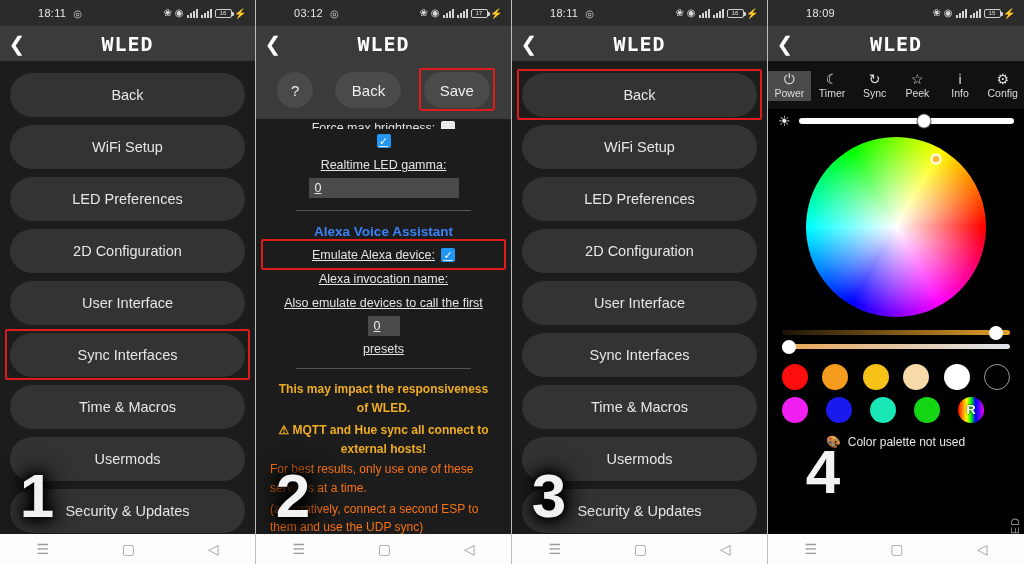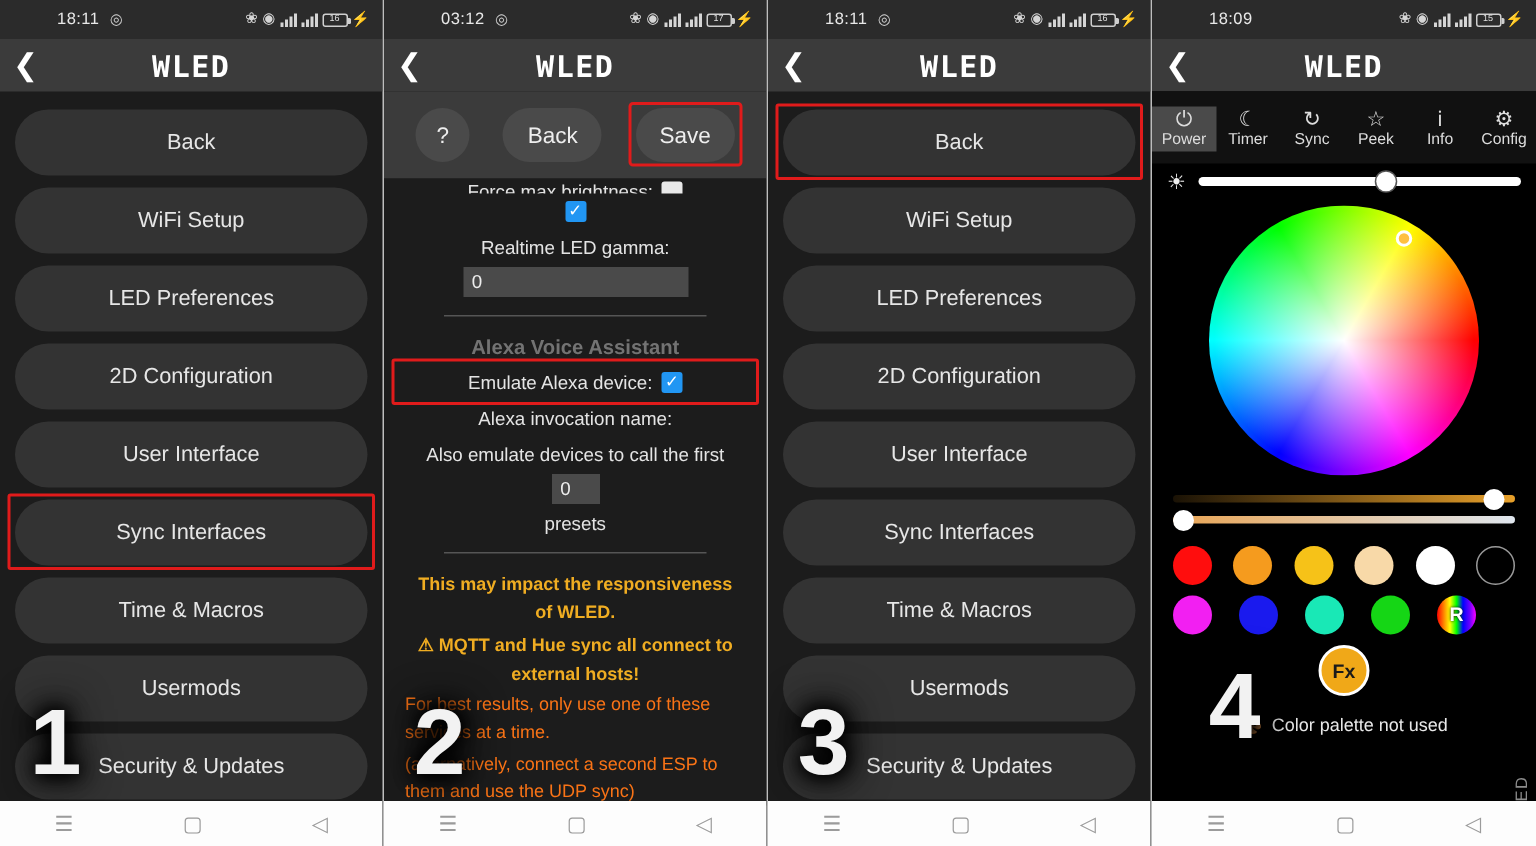--- a/index.html
+++ b/index.html
@@ -89,41 +89,41 @@
   }
   .tb-help { width:36px; border-radius:50%; }
   .tb-wide { width:66px; }
 
   .form {
     background:#1c1c1c; color:#e4e4e4;
     padding:2px 10px 0 10px; font-size:12.5px;
   }
   .frow {
     display:flex; align-items:flex-end; justify-content:center;
-    gap:6px; padding:5px 0; flex-wrap:wrap;
+    gap:6px; padding:5px 0; flex-wrap:wrap;text-decoration:underline;
   }
   .frow.clip { margin-top:-5px; height:13px; overflow:hidden; }
   .chk {
     width:14px; height:14px; background:#2196f3;
     border-radius:2px; color:#fff; font-size:11px;
     display:flex; align-items:center; justify-content:center;
     line-height:1;
   }
   .chk.blank { background:#e9e9e9; }
   .inp {
     background:#4a4a4a; color:#ededed;
     height:20px; line-height:20px; padding:0 6px;
     font-size:12.5px; min-width:30px;
   }
   .inp.wide { width:150px; }
   .inp.num  { width:32px; }
   .hr { border-top:1px solid #555; margin:7px 30px; }
   .sect-title {
     text-align:center; font-weight:bold; font-size:13.5px;
-    color:#737373; padding:6px 0 4px;
+    color:#3b82f6; padding:6px 0 4px;
   }
   .lbl-center { text-align:center; width:100%; font-size:12.5px; }
   .warn {
     color:#f0ad22; text-align:center; font-weight:bold;
     font-size:12px; line-height:1.55; padding:4px 8px 0;
   }
   .note {
     color:#f97316; text-align:left; font-size:12px;
     line-height:1.55; padding:2px 4px 0;
   }
@@ -489,23 +489,20 @@
         </div>
         <div class="sw-row" style="padding-right:26px">
           <span class="sw" style="background:#f21ff2"></span>
           <span class="sw" style="background:#1a1aee"></span>
           <span class="sw" style="background:#19e8b6"></span>
           <span class="sw" style="background:#15d615"></span>
           <span class="sw rainbow">R</span>
         </div>
       </div>
 
-      <div class="fx-wrap">
-        <div class="fx-btn">Fx</div>
-      </div>
 
       <span class="dot-blue"></span>
 
       <div class="palette-row">
         <span>🎨</span>
         <span>Color palette not used</span>
       </div>
 
       <span class="wled-vert">WLED</span>
 

